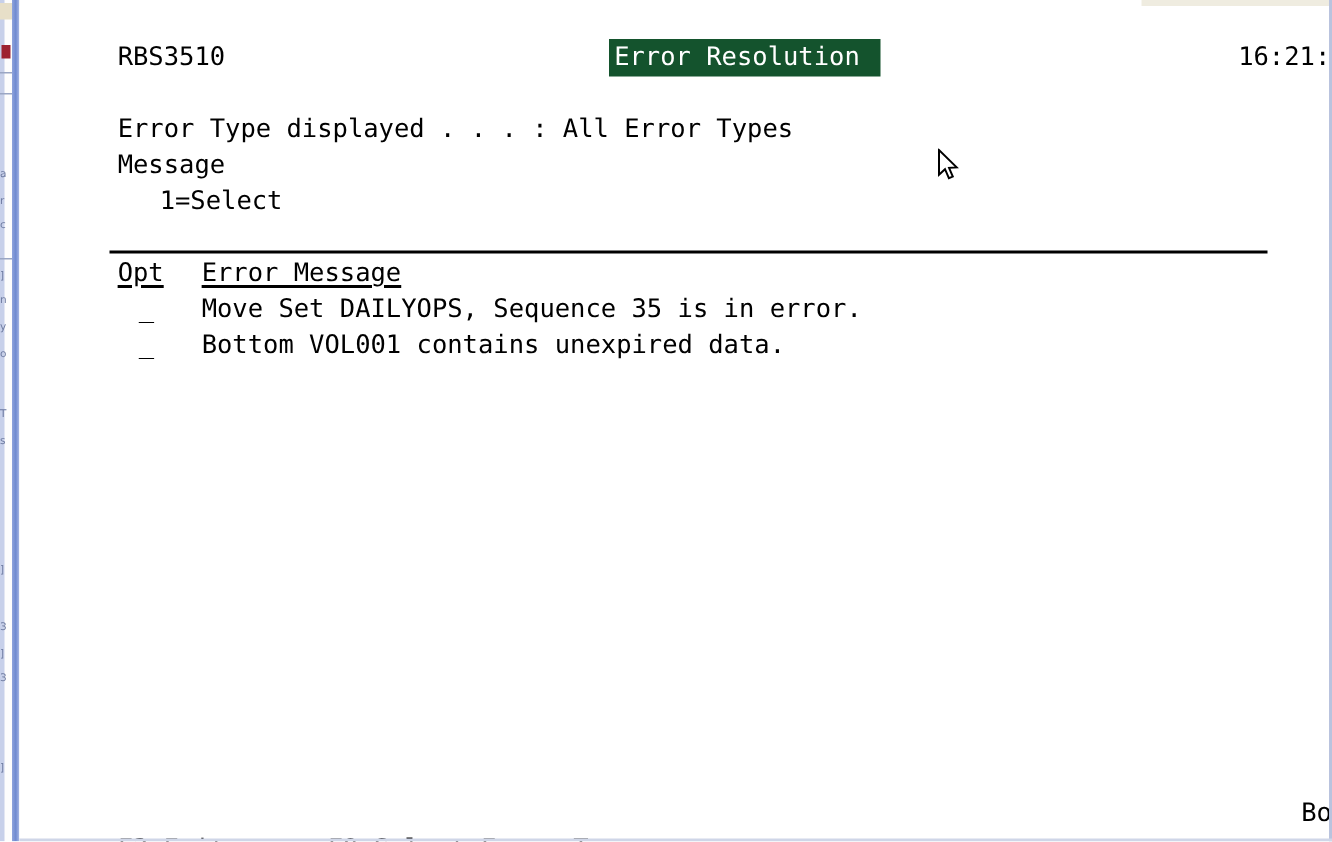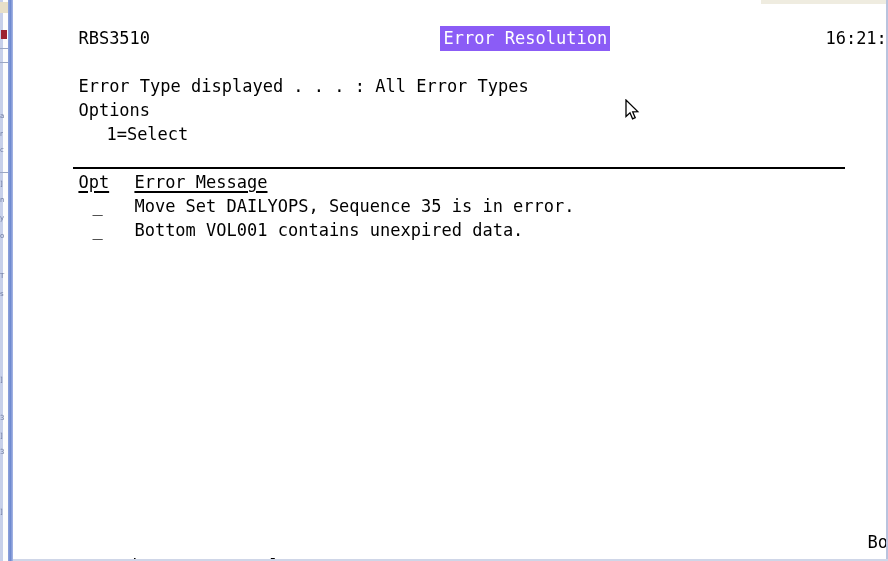--- a/index.html
+++ b/index.html
@@ -117,24 +117,23 @@
     left: 0;
     white-space: pre;
     height: 24px;
     line-height: 24px;
     font-size: 17px;
   }
 
   .cell-span { white-space: pre; }
 
   .reverse {
-    background: #8b5cf6;
+    background: #14532d;
     color: #ffffff;
-    padding: 2px 3px 3px 3px;
-    margin-left: 34px;
+    padding: 2px 14px 3px 3px;
   }
 
   .uline {
     text-decoration: underline;
     text-underline-offset: 3px;
     text-decoration-thickness: 2px;
   }
 
   
   .col-rule {
@@ -199,21 +198,21 @@
     <div class="trow" style="top:2px; left:751px;">
       <span class="cell-span">16:21:33</span>
     </div>
 
 
     <div class="trow" style="top:50px; left:4px;">
       <span class="cell-span">Error Type displayed . . . : All Error Types</span>
     </div>
 
     <div class="trow" style="top:74px; left:4px;">
-      <span class="cell-span">Options</span>
+      <span class="cell-span">Message</span>
     </div>
 
     <div class="trow" style="top:98px; left:32px;">
       <span class="cell-span">1=Select</span>
     </div>
 
     <div class="trow" style="top:146px; left:60px;">
       <span class="cell-span uline">Error Message</span>
     </div>
     <div class="trow" style="top:146px; left:4px;">

